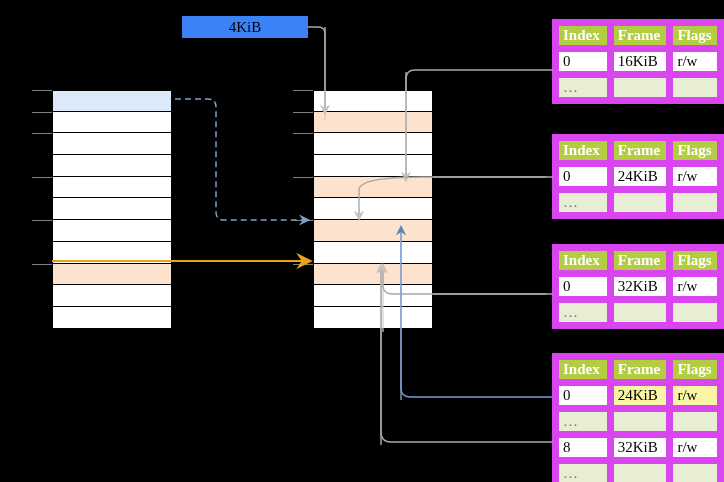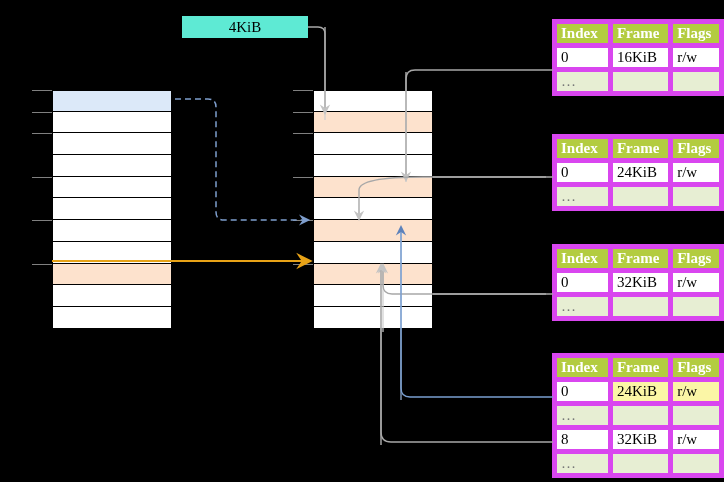--- a/index.html
+++ b/index.html
@@ -16,27 +16,27 @@
                 background:#fff;width:100%;}
   .memcol .cell.first{border-top:1px solid #000;}
   .cell.blue{background:#dce9f9;}
   .cell.peach{background:#fde2cd;}
 
   
   .tick{position:absolute;height:1px;background:#808080;}
 
   
   #sizeLabel{position:absolute;left:182px;top:16px;width:126px;height:22px;
-             background:#5eead4;color:#000;font-size:15px;line-height:22px;
+             background:#3b82f6;color:#000;font-size:15px;line-height:22px;
              text-align:center;}
 
   
   .ptable{position:absolute;border-collapse:collapse;table-layout:fixed;
           background:#000;}
-  .ptable th,.ptable td{border:5px solid #d946ef;padding:1px 4px;
+  .ptable th,.ptable td{border:7px solid #d946ef;padding:1px 4px;
           font-size:15px;line-height:17px;height:22px;box-sizing:border-box;
           text-align:left;white-space:nowrap;overflow:hidden;}
   .ptable th{background:#b3cc40;color:#fff;font-weight:bold;}
   .ptable td{background:#fff;color:#000;font-weight:normal;}
   .ptable tr.ellipsis td{background:#e7eed3;color:#777;}
   .ptable td.hl{background:#fbf6a6;}
   .col-index{width:58px;}
   .col-frame{width:62px;}
   .col-flags{width:52px;}
 </style>

